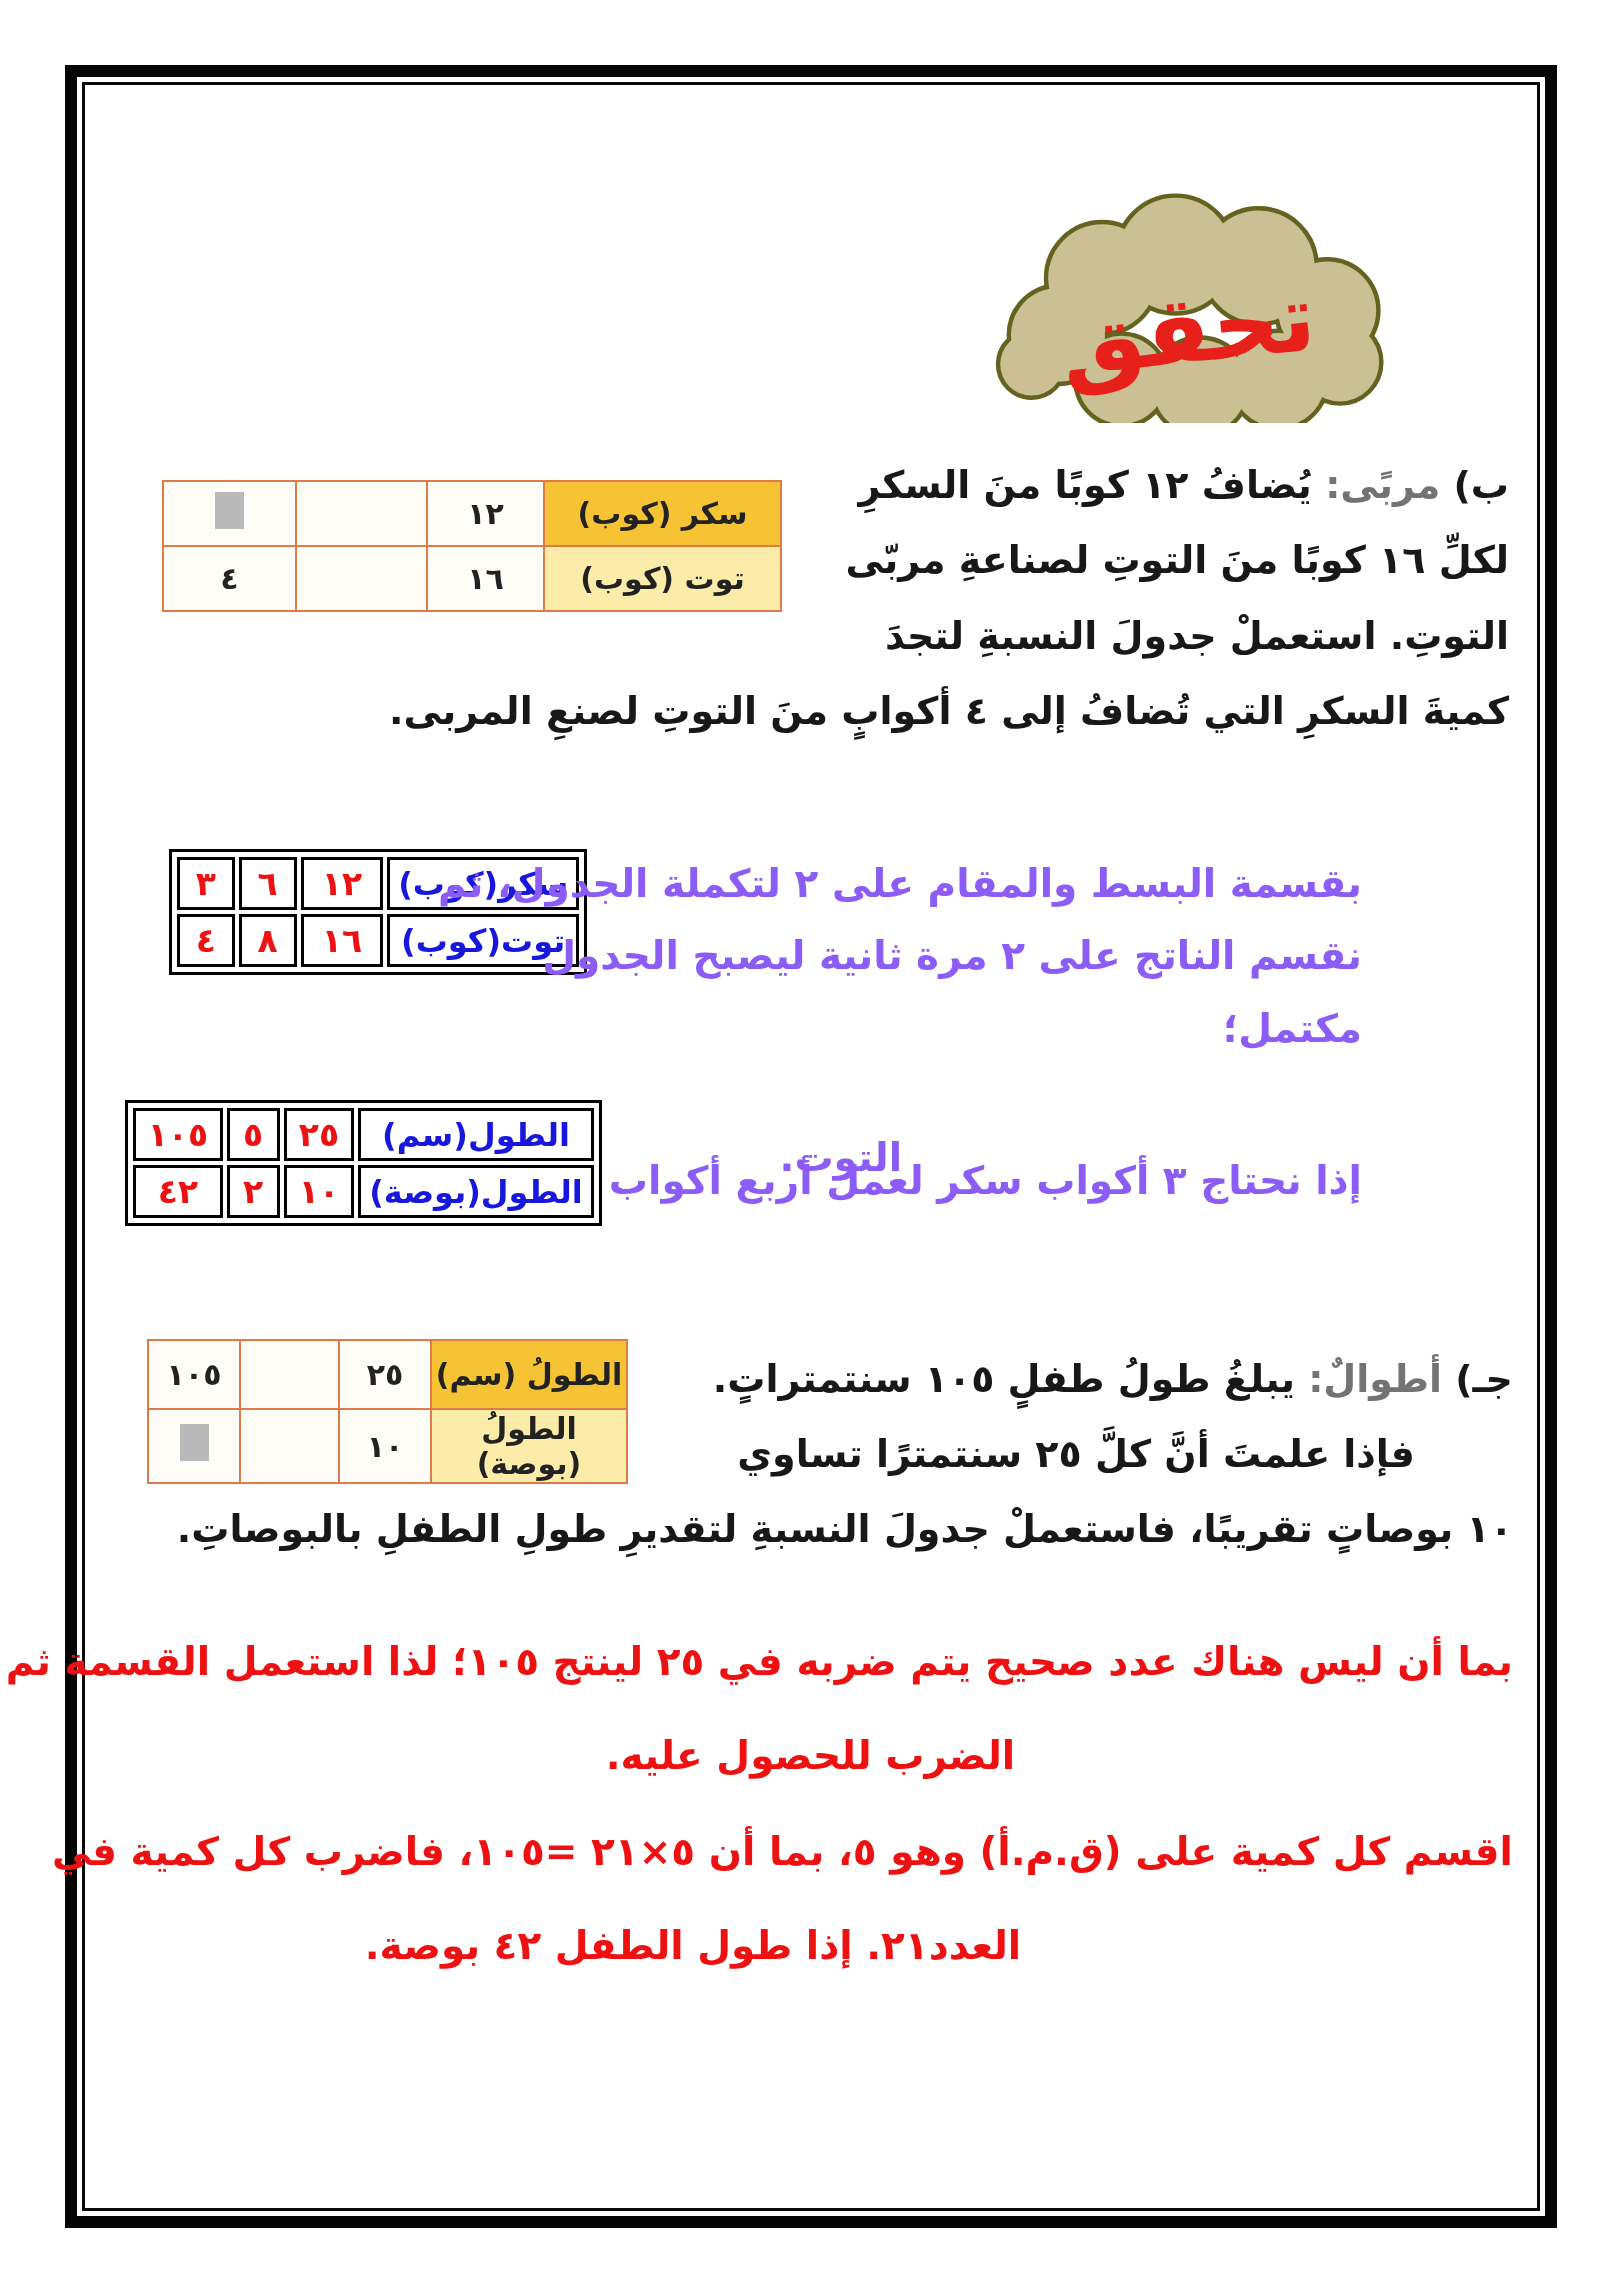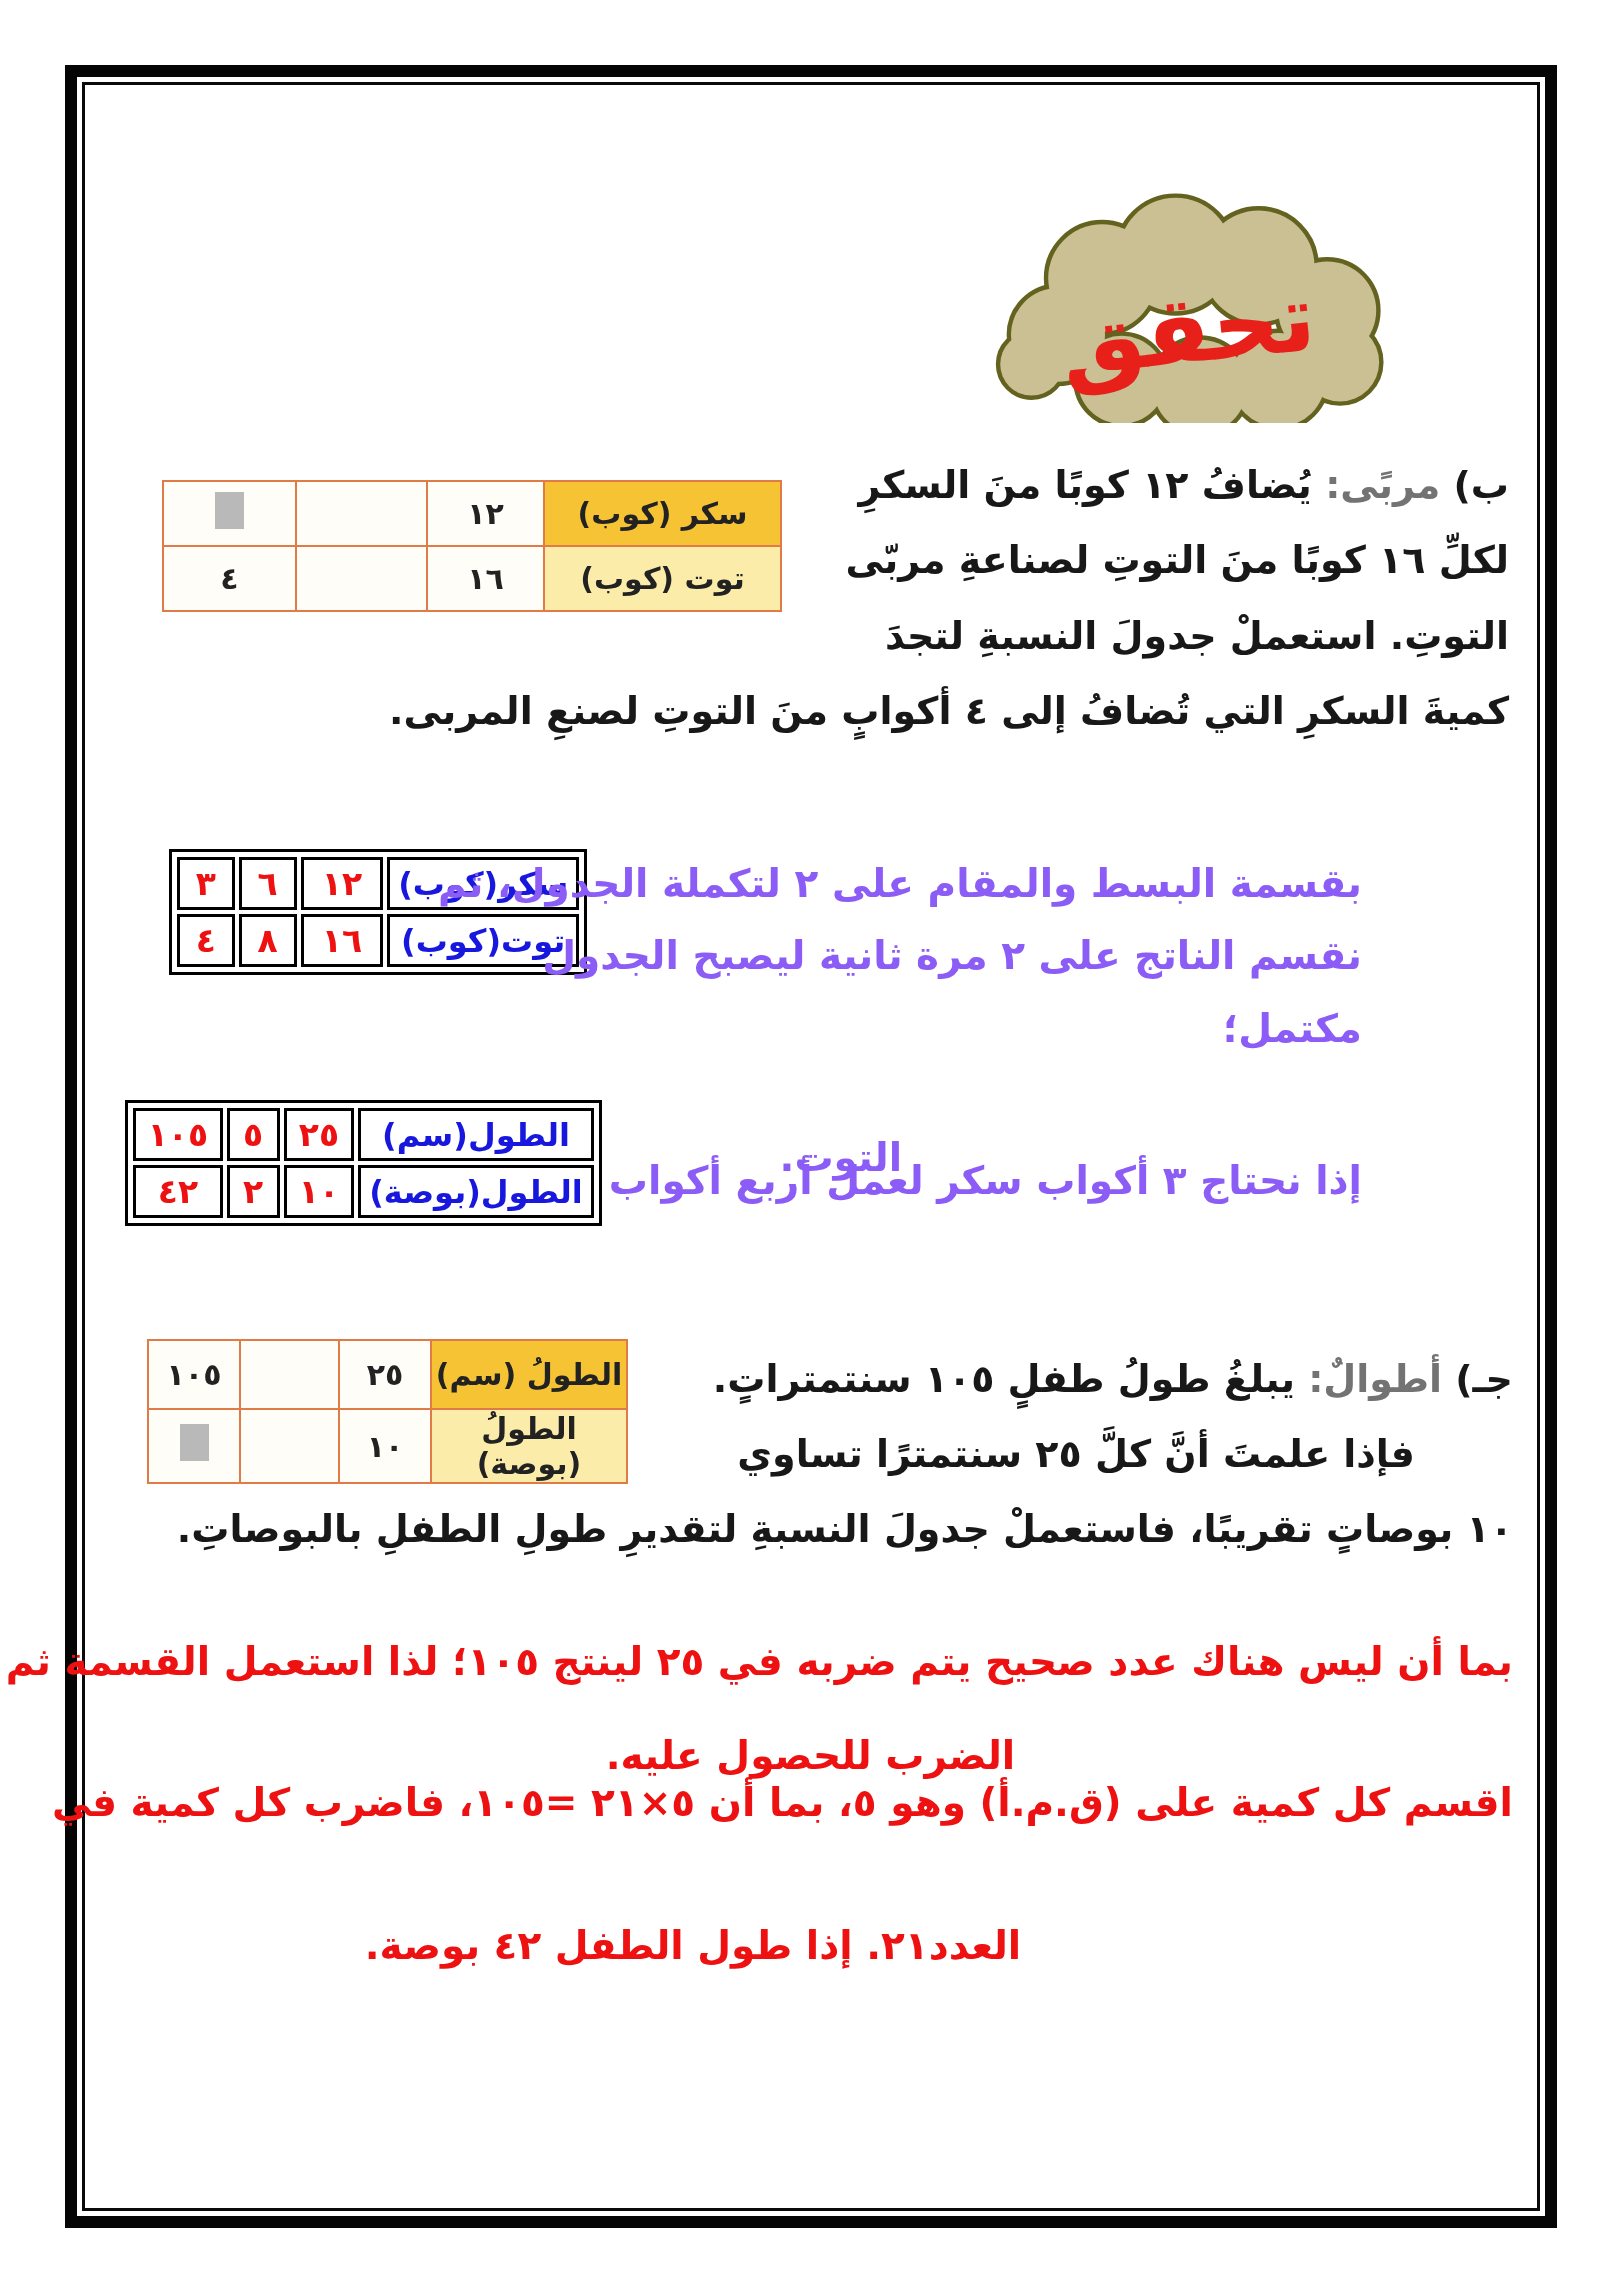--- a/index.html
+++ b/index.html
@@ -163,17 +163,17 @@
         <td></td>
         <td><span class="gray-square"></span></td>
       </tr>
     </tbody>
       </table>
   </div>
 
   <div class="abs red-center" style="top:1639px;left:108px;right:108px;">بما أن ليس هناك عدد صحيح يتم ضربه في ٢٥ لينتج ١٠٥؛ لذا استعمل القسمة ثم</div>
   <div class="abs red-center" style="top:1733px;left:108px;right:108px;">الضرب للحصول عليه.</div>
 
-  <div class="abs red-center" style="top:1780px;left:108px;right:108px;">اقسم كل كمية على (ق.م.أ) وهو ٥، بما أن ٥×٢١ =١٠٥، فاضرب كل كمية في</div>
+  <div class="abs red-center" style="top:1829px;left:108px;right:108px;">اقسم كل كمية على (ق.م.أ) وهو ٥، بما أن ٥×٢١ =١٠٥، فاضرب كل كمية في</div>
   <div class="abs red-center" style="top:1923px;left:0px;right:235px;">العدد٢١. إذا طول الطفل ٤٢ بوصة.</div>
 
 </div>
 
 
 </body></html>

